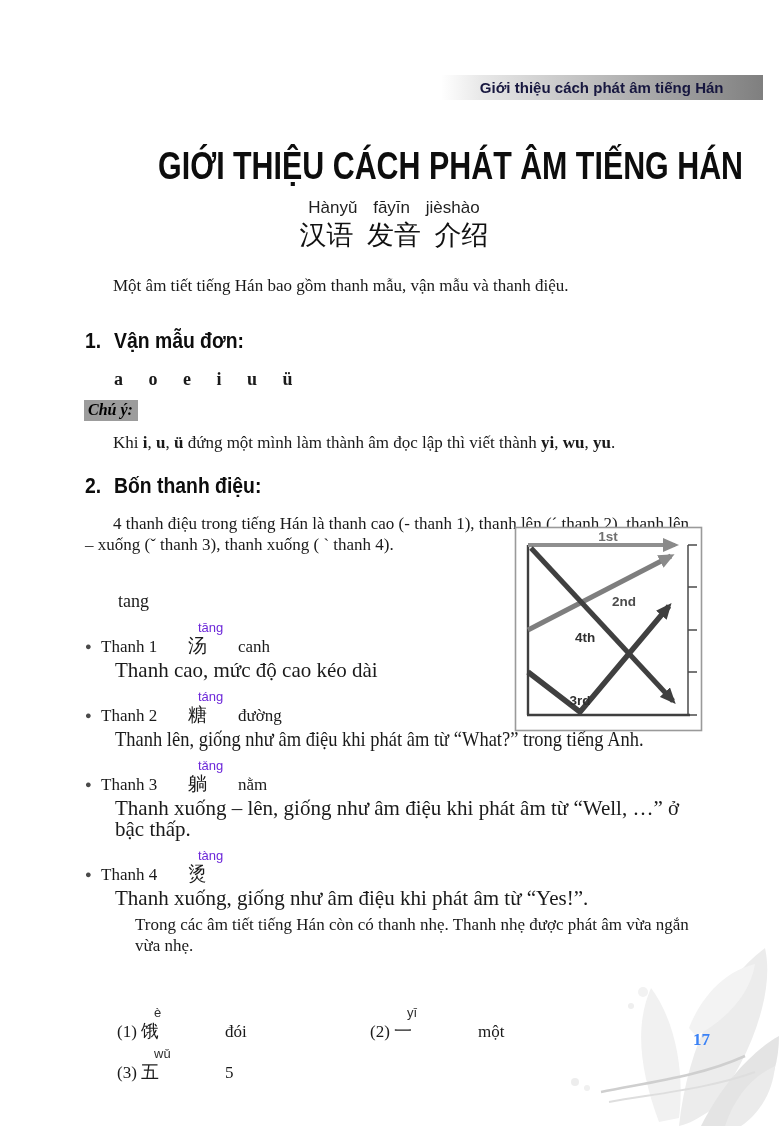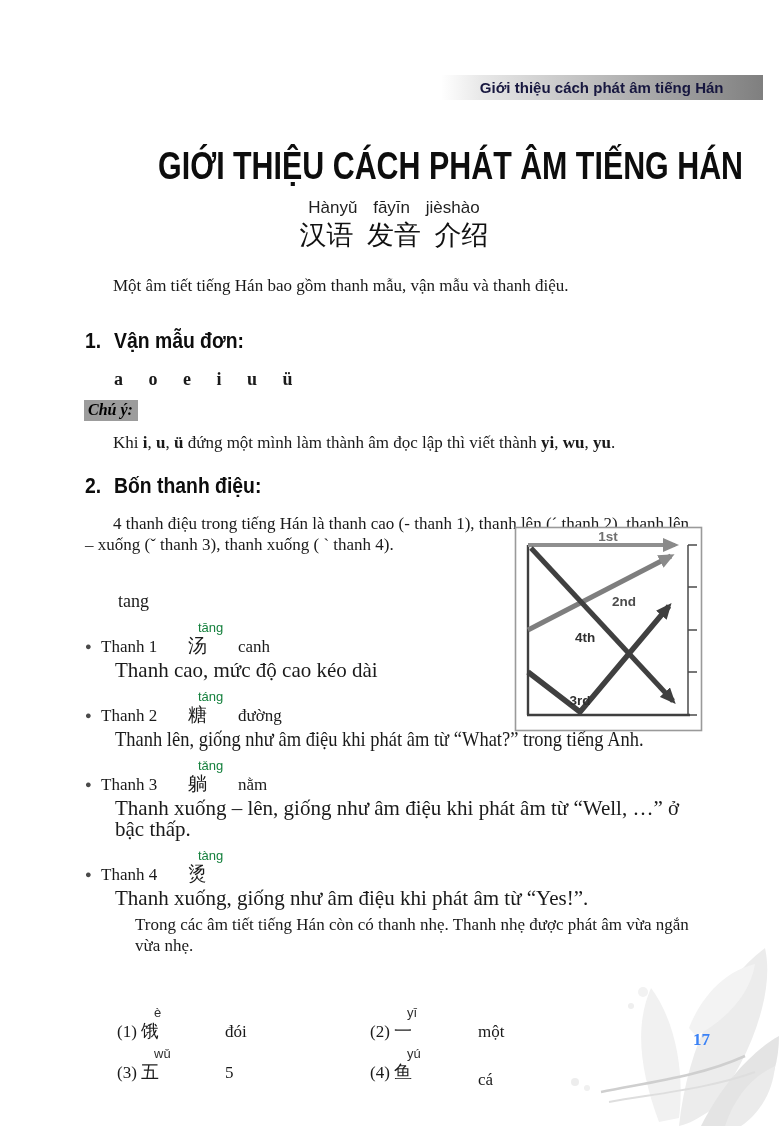--- a/index.html
+++ b/index.html
@@ -51,21 +51,21 @@
     font-size:16px; padding:1px 5px 2px 4px;
   }
   .note-text { margin-top:11px; font-size:17px; line-height:21px; text-indent:28px; }
   .para-line1 { margin-top:14px; font-size:17px; line-height:21px; text-indent:28px; white-space:nowrap; }
   .para-line2 { font-size:17px; line-height:21px; }
   .vi-du { font-size:17px; line-height:21px;text-align:right; }
   .syllable { margin-top:15px; margin-left:33px; font-weight:normal; font-size:18px; }
   
   .tone-item .pinyin-row {
     margin-left:113px; margin-top:9px; font-family:"Liberation Sans", sans-serif;
-    font-size:13px; line-height:14px; color:#15803d;
+    font-size:13px; line-height:14px; color:#6d28d9;
   }
   .tone-item .tone-row { font-size:17px; line-height:22px; }
   .tone-item .bullet { display:inline-block; width:16px; font-size:11px; color:#4a4a4a; vertical-align:2px; }
   .tone-item .tone-label { display:inline-block; width:87px; }
   .tone-item .hanzi { display:inline-block; width:50px; font-size:19px; font-family:"Liberation Sans", sans-serif; }
   .tone-item .gloss { font-size:17px; }
   .tone-item .tone-desc { margin-left:30px; margin-top:2px; font-size:21px; line-height:21px; }
   .tone-desc .condensed { display:inline-block; transform:scaleX(0.88); transform-origin:0 50%; white-space:nowrap; }
   .neutral-note { margin-left:50px; margin-top:5px; font-size:17px; line-height:21px; }
   
@@ -165,24 +165,20 @@
         <div class="ex-cell">
           <div class="pin">yī</div>
           <div class="main"><span class="numhz"><span class="num">(2)</span> <span class="hz">一</span></span><span class="gl">một</span></div>
         </div>
       </div>
       <div class="ex-row">
         <div class="ex-cell">
           <div class="pin">wǔ</div>
           <div class="main"><span class="numhz"><span class="num">(3)</span> <span class="hz">五</span></span><span class="gl">5</span></div>
         </div>
-        <div class="ex-cell">
-          <div class="pin">yú</div>
-          <div class="main"><span class="numhz"><span class="num">(4)</span> <span class="hz">鱼</span></span><span class="gl low">cá</span></div>
-        </div>
       </div>
     </div>
 
   </div>
 
   <div class="tone-chart">
     <svg width="189" height="206" viewBox="0 0 189 206">
       <defs>
         <marker id="ah-gray" markerUnits="userSpaceOnUse" markerWidth="16" markerHeight="14" refX="12" refY="7" orient="auto">
           <path d="M0,0 L16,7 L0,14 Z" fill="#8a8a8a"></path>

